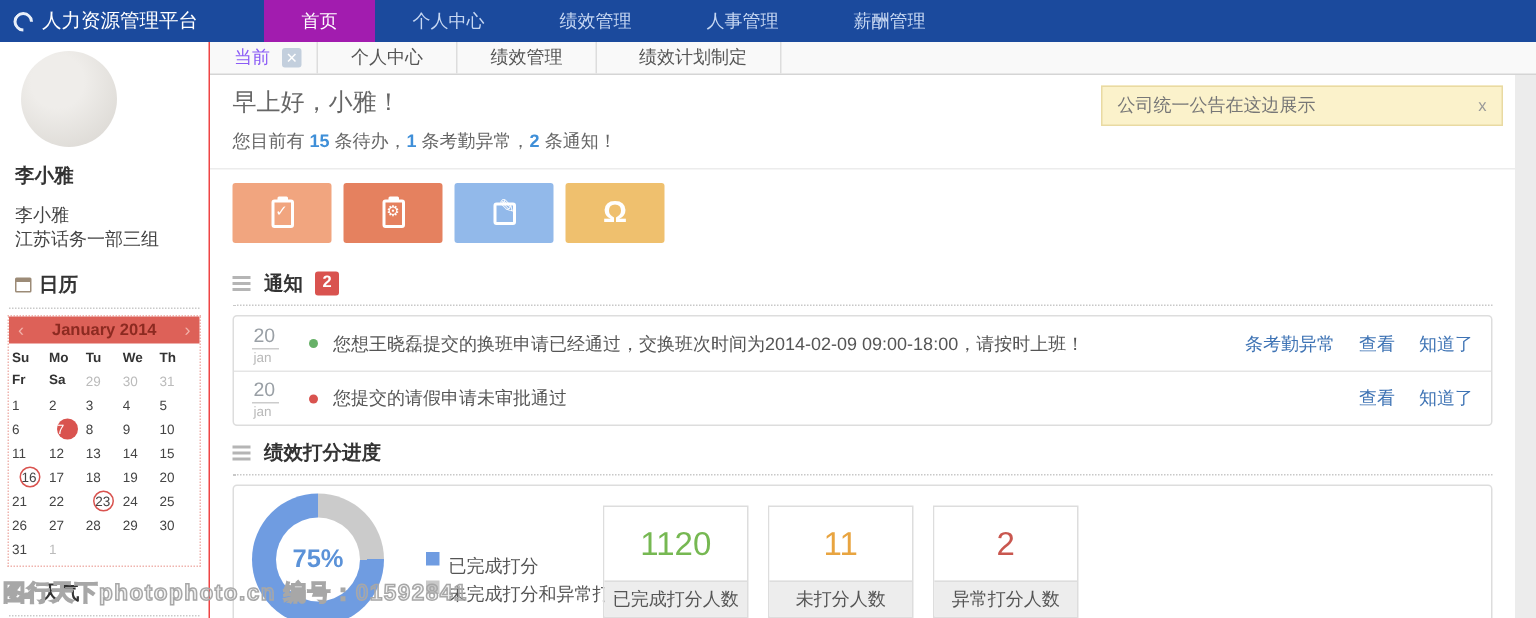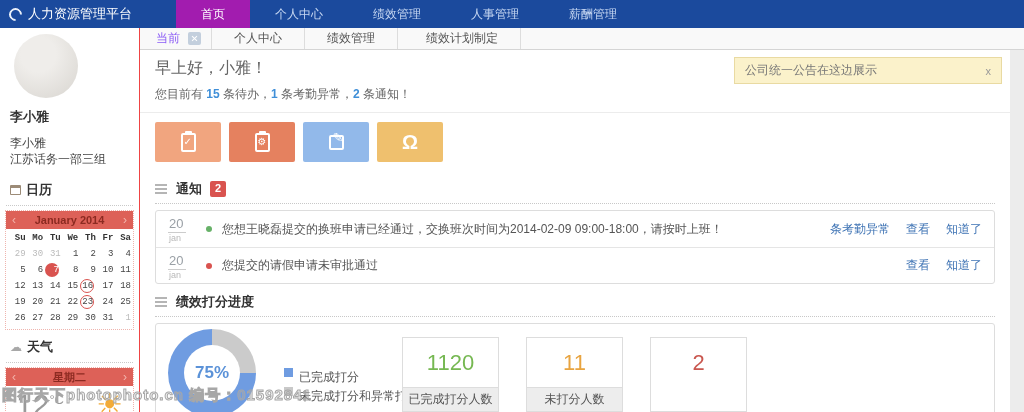--- a/index.html
+++ b/index.html
@@ -19,21 +19,21 @@
   .avatar{width:64px;height:64px;border-radius:50%;margin:6px 0 6px 14px;background:radial-gradient(circle at 38% 32%,#efedea 0 30%,#d9d6d1 95%);}
   .side-name{padding:4px 10px 2px;font-size:13px;font-weight:bold;color:#333;}
   .side-block{padding:8px 10px 6px;font-size:12px;color:#444;line-height:1.3;}
   .side-sec{display:flex;align-items:center;gap:5px;padding:8px 10px 4px;font-size:13px;font-weight:bold;color:#333;}
   .cal-ico{width:11px;height:10px;border:1px solid #9c8b77;border-top:3px solid #9c8b77;border-radius:1px;display:inline-block;}
   .cloud-ico{color:#a8a8a8;font-size:12px;font-weight:normal;}
   .dotted{border-bottom:1px dotted #c9c9c9;margin:2px 6px 0;}
   .mini-widget{margin:4px 5px 0;border:1px dotted #efb4ae;background:#fff;}
   .mini-head{background:#dd6158;color:#8c2a21;font-size:11px;font-weight:bold;height:18px;display:flex;align-items:center;justify-content:space-between;padding:0 6px;}
   .mini-head .arr{color:#f2b3ab;font-size:12px;font-weight:normal;cursor:pointer;}
-  .cal-grid{display:grid;grid-template-columns:repeat(7,1fr);padding:3px 2px 4px;row-gap:2px;text-align:right;font-family:Liberation Mono, monospace;}
+  .cal-grid{display:grid;grid-template-columns:repeat(5,1fr);padding:3px 2px 4px;row-gap:2px;text-align:left;}
   .cal-wd{font-size:9px;font-weight:bold;color:#333;height:13px;line-height:13px;}
   .cal-d{font-size:9px;color:#444;height:14px;line-height:14px;cursor:pointer;}
   .cal-d.muted{color:#bbb;}
   .cal-d.sel{background:#d9534f;color:#fff;border-radius:50%;width:14px;height:14px;margin:0 auto;}
   .cal-d.ring{border:1px solid #d9534f;border-radius:50%;width:14px;height:14px;line-height:12px;margin:0 auto;}
   .weather-body{display:flex;align-items:center;justify-content:space-between;padding:4px 10px 2px;}
   .temp{font-size:30px;color:#9a9a9a;line-height:1;}
   .temp sup{font-size:13px;color:#9a9a9a;}
   .sun{font-size:30px;color:#f2ab38;line-height:1;}
 
@@ -83,21 +83,21 @@
   .nact{color:#3e73b4;font-size:12px;margin-left:16px;text-decoration:none;cursor:pointer;white-space:nowrap;}
 
   .pbox{margin:6px 15px 0;border:1px solid #ddd;border-radius:3px;height:100px;position:relative;}
   .donut{position:absolute;left:12px;top:5px;width:88px;height:88px;border-radius:50%;background:conic-gradient(#cbcbcb 0 25%,#6f9ce1 0);}
   .donut::after{content:"";position:absolute;inset:16px;background:#fff;border-radius:50%;z-index:1;}
   .donut-label{position:absolute;inset:0;display:flex;align-items:center;justify-content:center;z-index:2;color:#5b92d8;font-size:17px;font-weight:bold;}
   .legend{position:absolute;left:128px;top:44px;font-size:12px;color:#555;line-height:1.6;}
   .lg-row{display:flex;align-items:flex-start;gap:6px;}
   .sw{width:9px;height:9px;display:inline-block;flex:0 0 auto;}
   .sw.blue{background:#6f9ce1;} .sw.gray{background:#c9c9c9;}
-  .cards{position:absolute;left:246px;top:13px;display:flex;gap:27px;}
+  .cards{position:absolute;left:246px;top:13px;display:flex;gap:13px;}
   .card{width:97px;border:1px solid #ddd;}
   .card .num{height:49px;display:flex;align-items:center;justify-content:center;font-size:22px;background:#fff;}
   .card .lbl{height:24px;background:#ededed;border-top:1px solid #ddd;display:flex;align-items:center;justify-content:center;font-size:12px;color:#555;}
   .c-green{color:#76b852;} .c-orange{color:#e8a440;} .c-red{color:#c9574f;}
 
   .watermark{position:absolute;left:2px;top:386px;font-size:15px;font-weight:bold;letter-spacing:1px;color:rgba(190,190,190,0.18);-webkit-text-stroke:1px #a7a7a7;z-index:50;pointer-events:none;white-space:nowrap;}
 </style>
 </head>
 <body>
 
@@ -292,20 +292,21 @@
         <div class="card">
           <div class="num c-green">1120</div>
           <div class="lbl">已完成打分人数</div>
         </div>
         <div class="card">
           <div class="num c-orange">11</div>
           <div class="lbl">未打分人数</div>
         </div>
         <div class="card">
           <div class="num c-red">2</div>
+          <div class="lbl">异常打分人数</div>
         </div>
       </div>
     </div>
 
   </div>
 </div>
 
 <div class="watermark">图行天下photophoto.cn 编号：01592841</div>
 
 </body></html>

